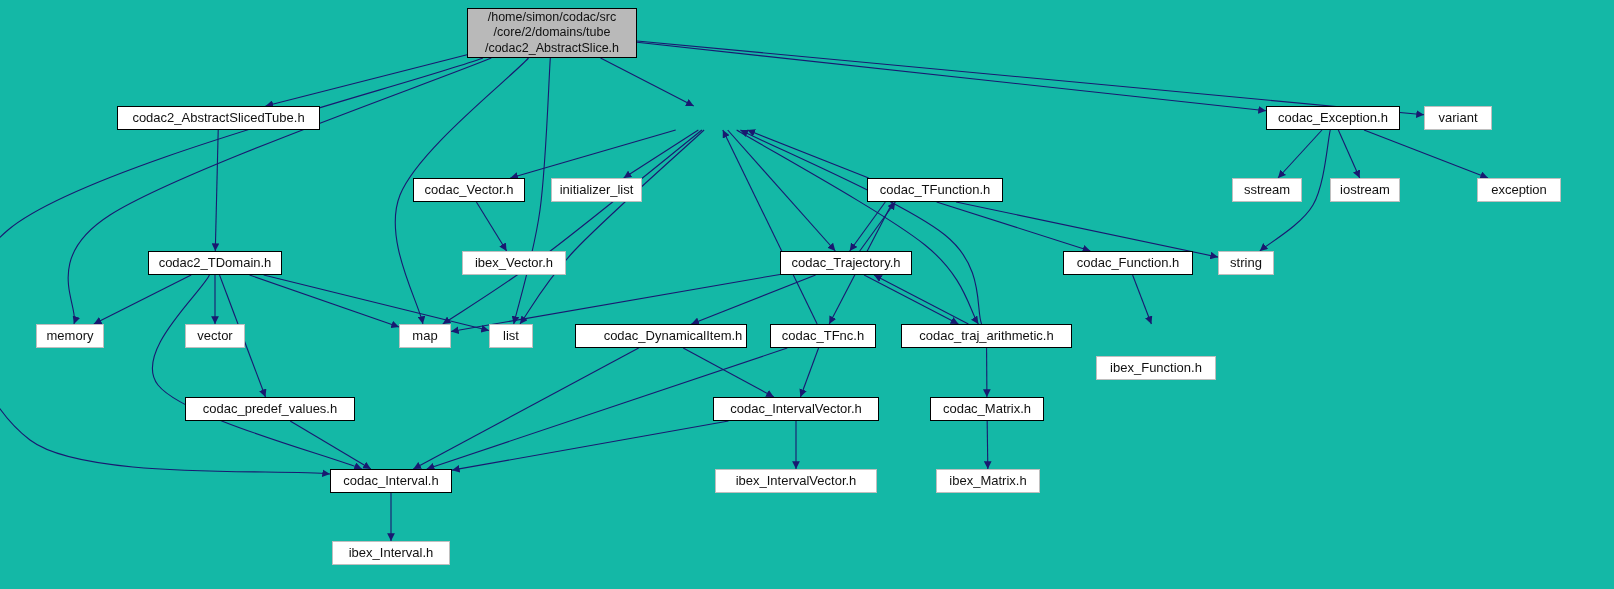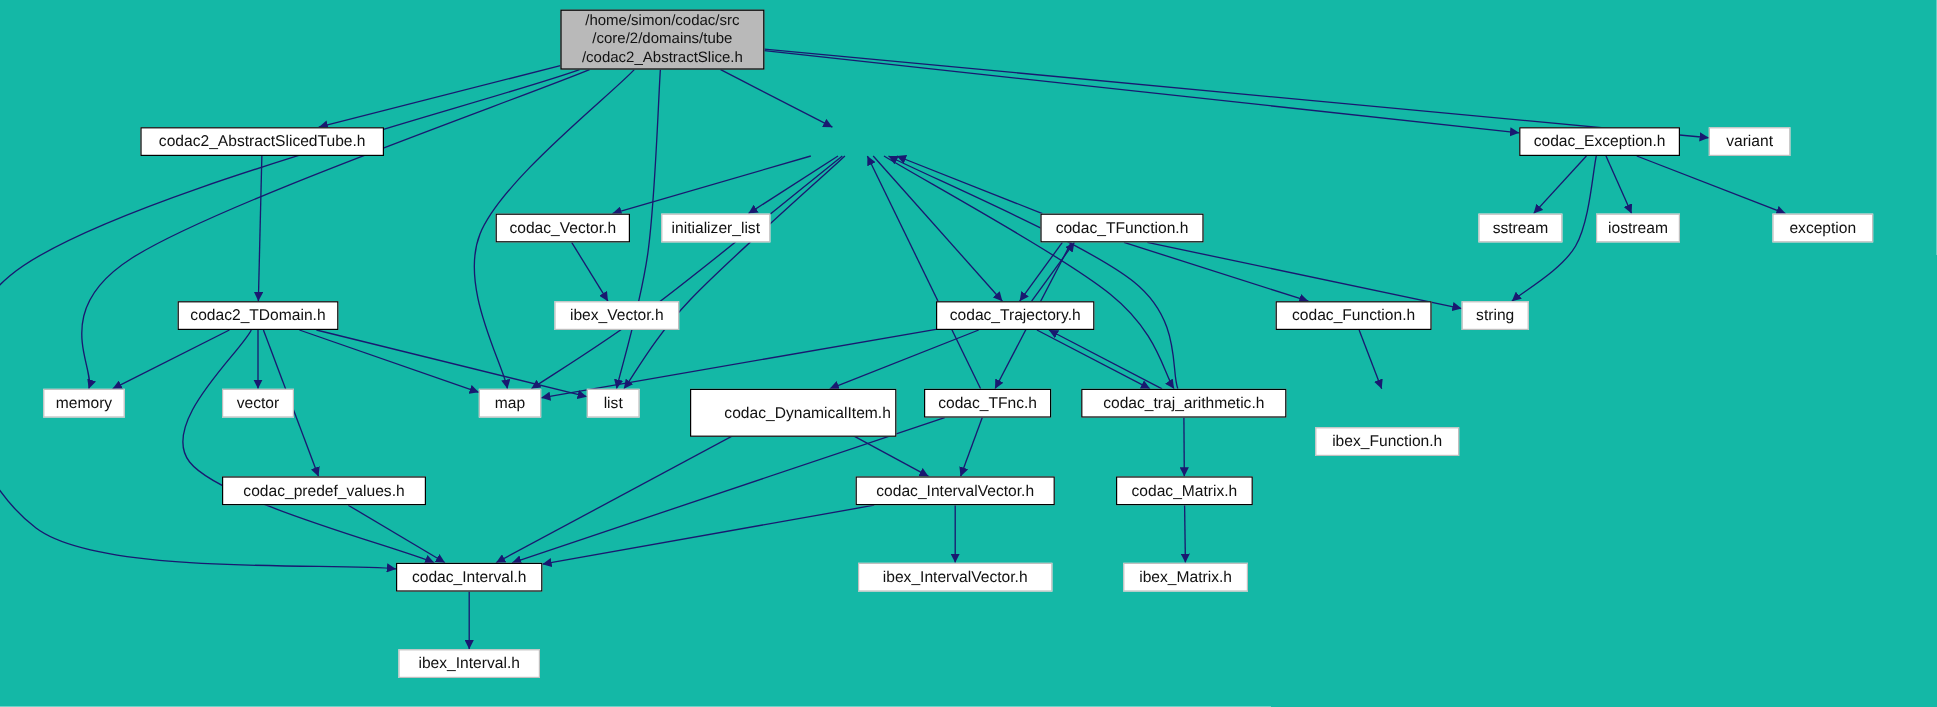--- a/index.html
+++ b/index.html
@@ -126,21 +126,21 @@
     <div class="node external" style="left: 1477px; top: 178px; width: 84px; height: 24px;">exception</div>
     <div class="node internal" style="left: 148px; top: 251px; width: 134px; height: 24px;">codac2_TDomain.h</div>
     <div class="node external" style="left: 462px; top: 251px; width: 104px; height: 24px;">ibex_Vector.h</div>
     <div class="node internal" style="left: 780px; top: 251px; width: 132px; height: 24px;">codac_Trajectory.h</div>
     <div class="node internal" style="left: 1063px; top: 251px; width: 130px; height: 24px;">codac_Function.h</div>
     <div class="node external" style="left: 1218px; top: 251px; width: 56px; height: 24px;">string</div>
     <div class="node external" style="left: 36px; top: 324px; width: 68px; height: 24px;">memory</div>
     <div class="node external" style="left: 185px; top: 324px; width: 60px; height: 24px;">vector</div>
     <div class="node external" style="left: 399px; top: 324px; width: 52px; height: 24px;">map</div>
     <div class="node external" style="left: 489px; top: 324px; width: 44px; height: 24px; text-align: center;">list</div>
-    <div class="node internal" style="left: 575px; top: 324px; width: 172px; height: 40px; padding-left: 24px;">codac_DynamicalItem.h</div>
+    <div class="node internal" style="left: 575px; top: 324px; width: 172px; height: 24px; padding-left: 24px;">codac_DynamicalItem.h</div>
     <div class="node internal" style="left: 770px; top: 324px; width: 106px; height: 24px;">codac_TFnc.h</div>
     <div class="node internal" style="left: 901px; top: 324px; width: 171px; height: 24px;">codac_traj_arithmetic.h</div>
     <div class="node external" style="left: 1096px; top: 324px; width: 120px; height: 24px; margin-top: 32px;">ibex_Function.h</div>
     <div class="node internal" style="left: 713px; top: 397px; width: 166px; height: 24px;">codac_IntervalVector.h</div>
     <div class="node internal" style="left: 185px; top: 397px; width: 170px; height: 24px;">codac_predef_values.h</div>
     <div class="node internal" style="left: 930px; top: 397px; width: 114px; height: 24px;">codac_Matrix.h</div>
     <div class="node internal" style="left: 330px; top: 469px; width: 122px; height: 24px;">codac_Interval.h</div>
     <div class="node external" style="left: 715px; top: 469px; width: 162px; height: 24px;">ibex_IntervalVector.h</div>
     <div class="node external" style="left: 936px; top: 469px; width: 104px; height: 24px;">ibex_Matrix.h</div>
     <div class="node external" style="left: 332px; top: 541px; width: 118px; height: 24px;">ibex_Interval.h</div>

